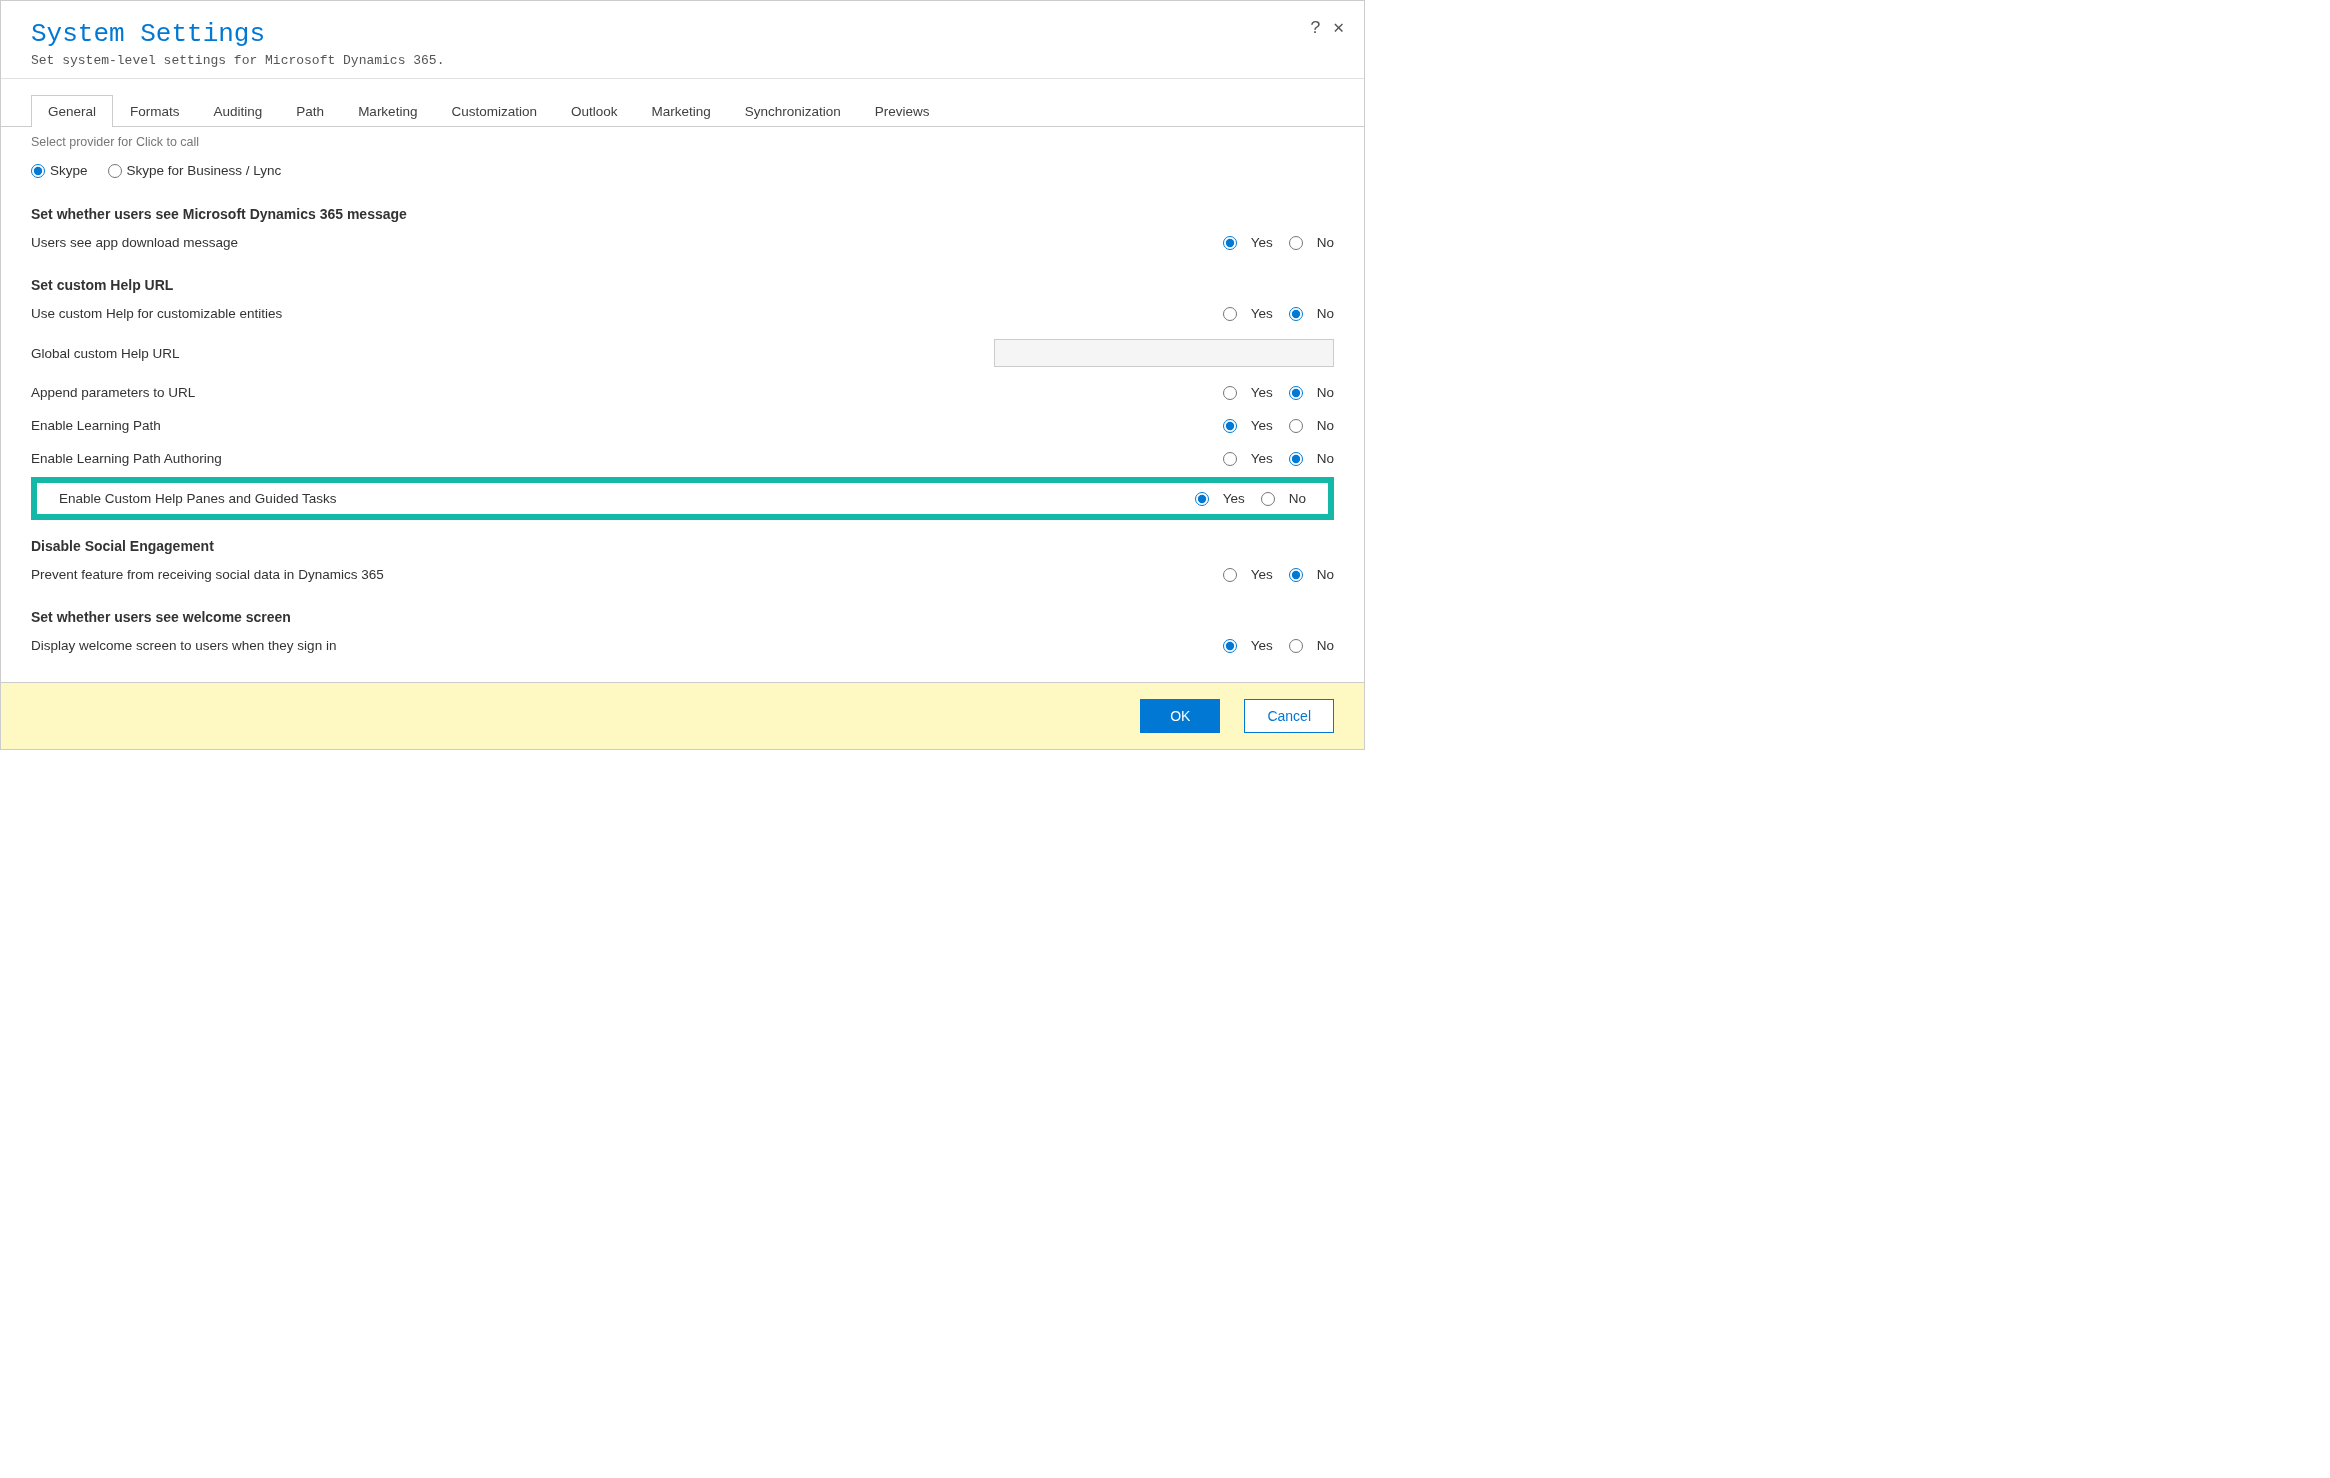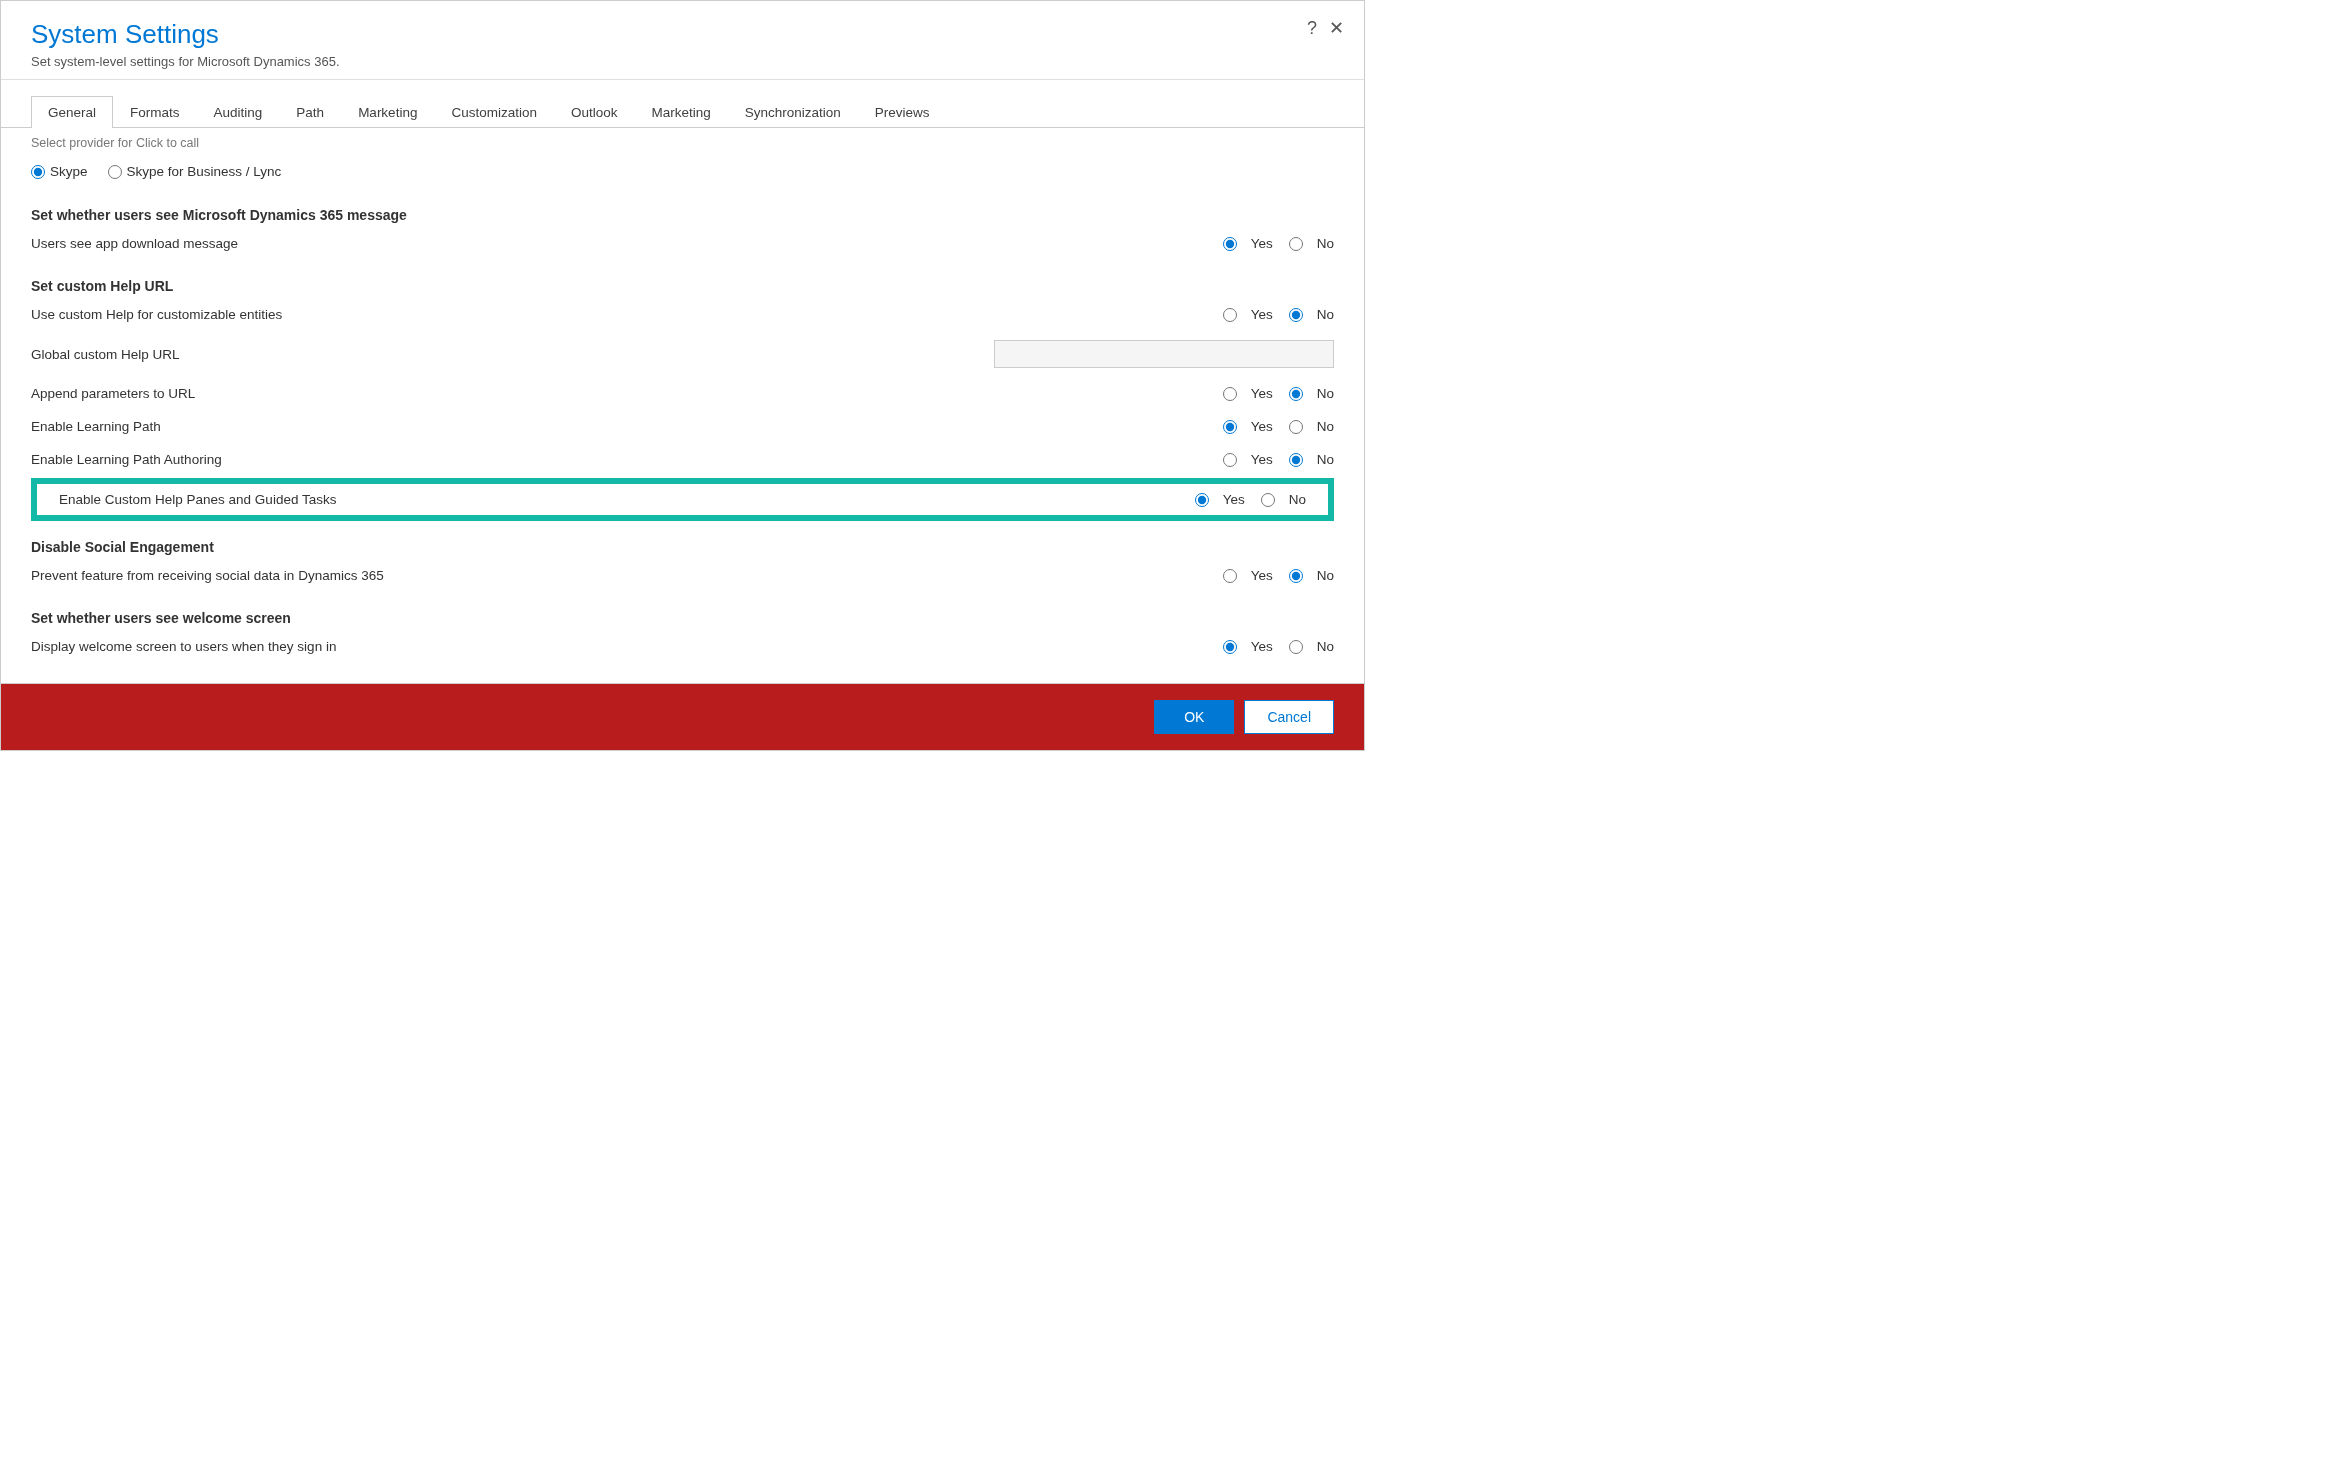--- a/index.html
+++ b/index.html
@@ -13,20 +13,21 @@
     }
     .dialog {
       background: #fff;
       border: 1px solid #ccc;
       padding: 0;
       position: relative;
     }
     .dialog-header {
       padding: 18px 30px 10px 30px;
       border-bottom: 1px solid #e0e0e0;
+      font-family: Liberation Mono, monospace;
     }
     .dialog-header h1 {
       font-size: 26px;
       font-weight: 400;
       color: #0078d4;
     }
     .dialog-header p {
       font-size: 13px;
       color: #555;
       margin-top: 4px;
@@ -151,23 +152,23 @@
       padding: 8px 22px;
       margin: 2px 0;
       display: flex;
       align-items: center;
       justify-content: space-between;
     }
     .dialog-footer {
       display: flex;
       justify-content: flex-end;
       padding: 16px 30px;
-      gap: 10px;
+      gap: 24px;
       border-top: 1px solid #ccc;
-      background: #b91c1c;
+      background: #fef9c3;
     }
     .btn-ok {
       background: #0078d4;
       color: #fff;
       border: none;
       padding: 8px 30px;
       font-size: 14px;
       cursor: pointer;
     }
     .btn-cancel {

